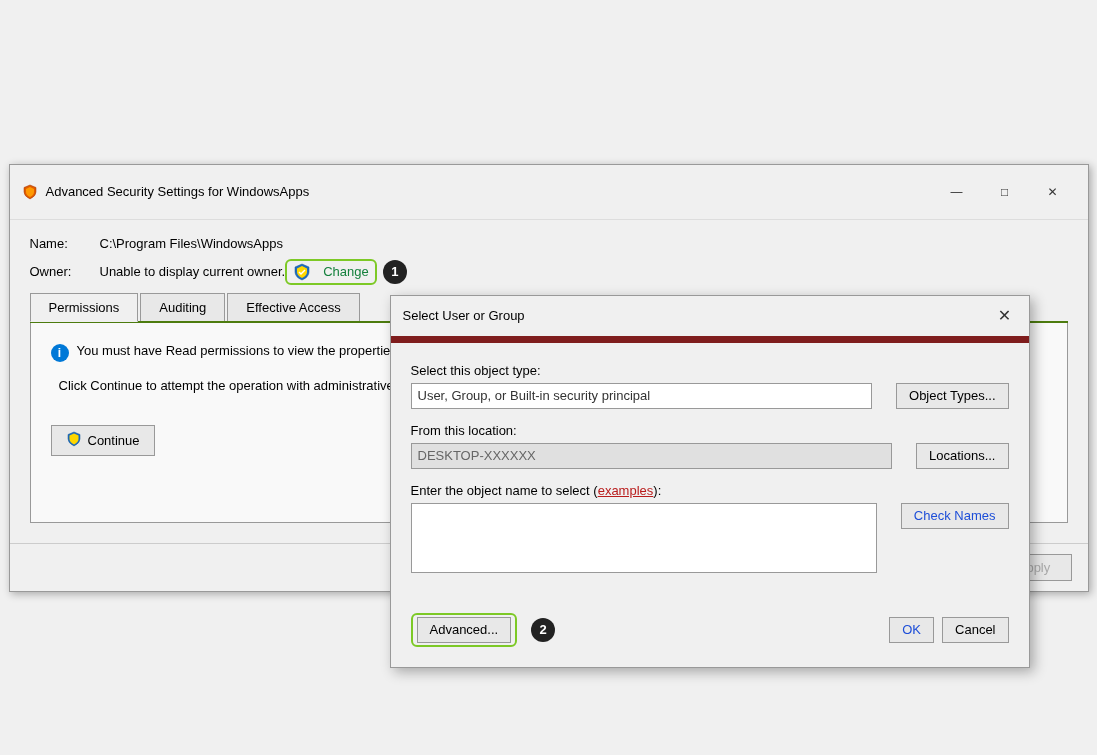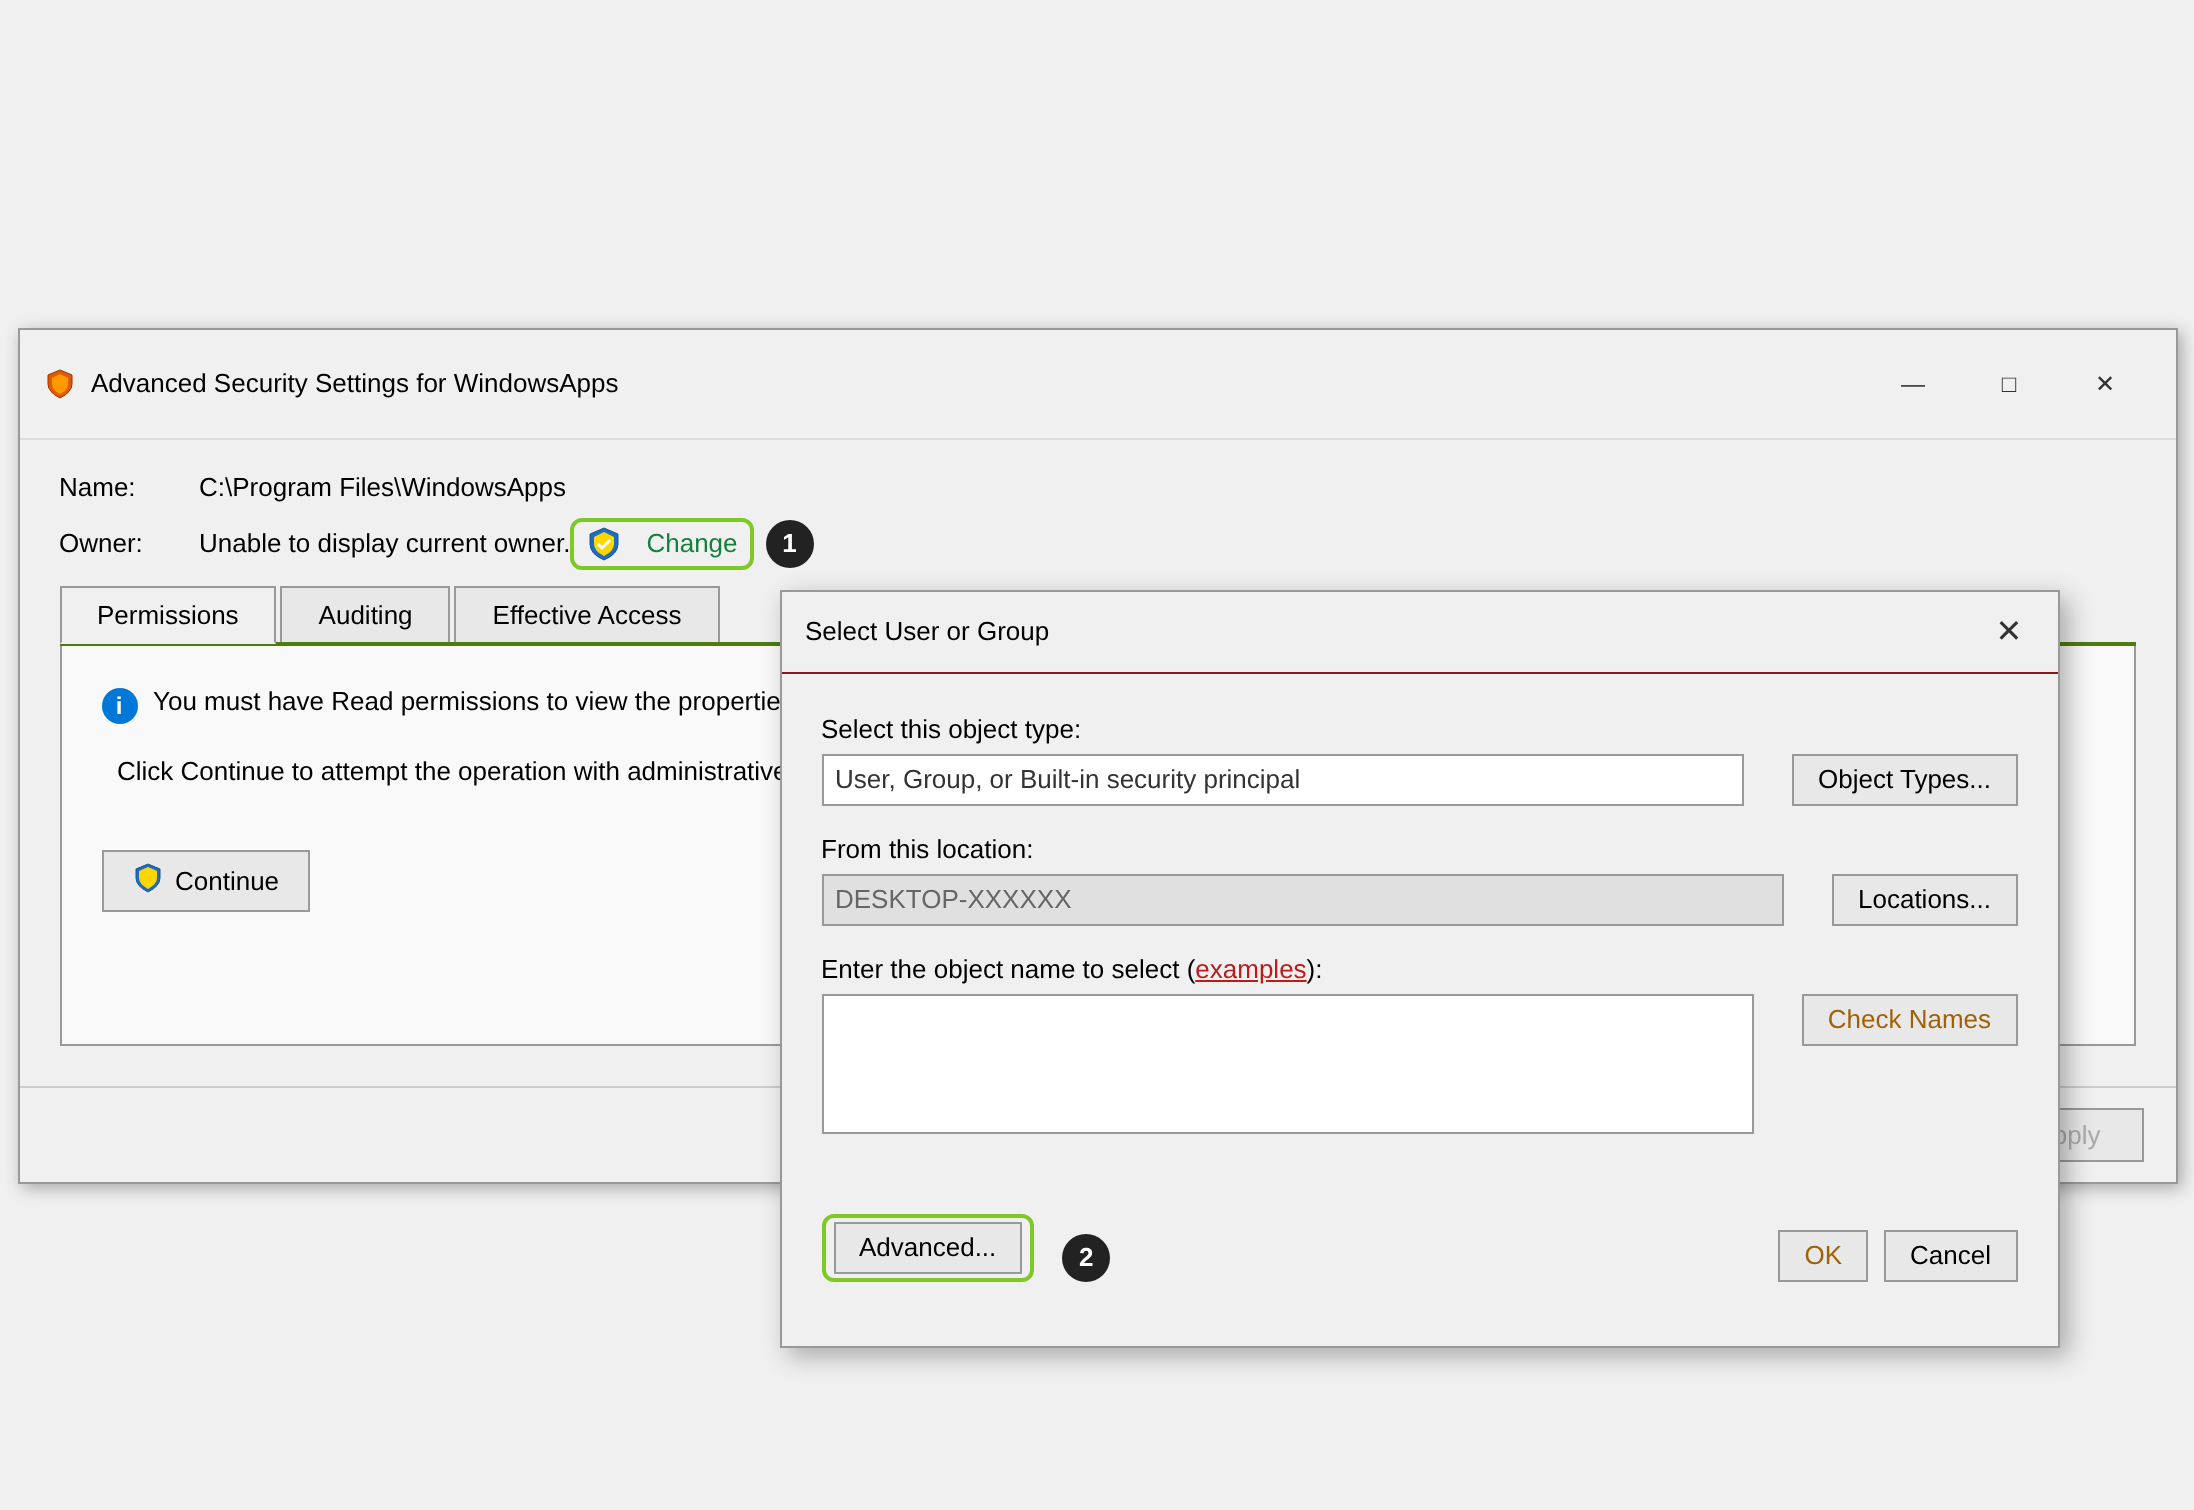--- a/index.html
+++ b/index.html
@@ -189,21 +189,21 @@
       box-shadow: 4px 4px 12px rgba(0,0,0,0.3);
       z-index: 10;
     }
 
     .dialog-title-bar {
       background: #f0f0f0;
       padding: 8px 12px;
       display: flex;
       align-items: center;
       justify-content: space-between;
-      border-bottom: 1px solid #7f1d1d;
+      border-bottom: 7px solid #7f1d1d;
     }
     .dialog-title-text {
       font-size: 13px;
       color: #000;
       font-weight: normal;
     }
     .dialog-close-btn {
       width: 24px;
       height: 24px;
       border: none;
@@ -255,35 +255,35 @@
       padding: 4px 12px;
       border: 1px solid #999;
       background: #e8e8e8;
       cursor: pointer;
       font-size: 13px;
       color: #000;
       white-space: nowrap;
       height: 26px;
     }
     .dialog-btn.disabled {
-      color: #a16207;
+      color: #1d4ed8;
       cursor: default;
       background: #e8e8e8;
     }
 
     .examples-link {
       color: #b91c1c;
       text-decoration: underline;
       cursor: pointer;
     }
 
     .dialog-footer {
       display: flex;
-      align-items: flex-end;
-      padding: 10px 20px 32px;
+      align-items: center;
+      padding: 10px 20px 20px;
       gap: 8px;
     }
 
     .advanced-highlight {
       border: 2px solid #7dc926;
       border-radius: 6px;
       padding: 2px 4px;
       display: inline-flex;
       align-items: center;
     }

